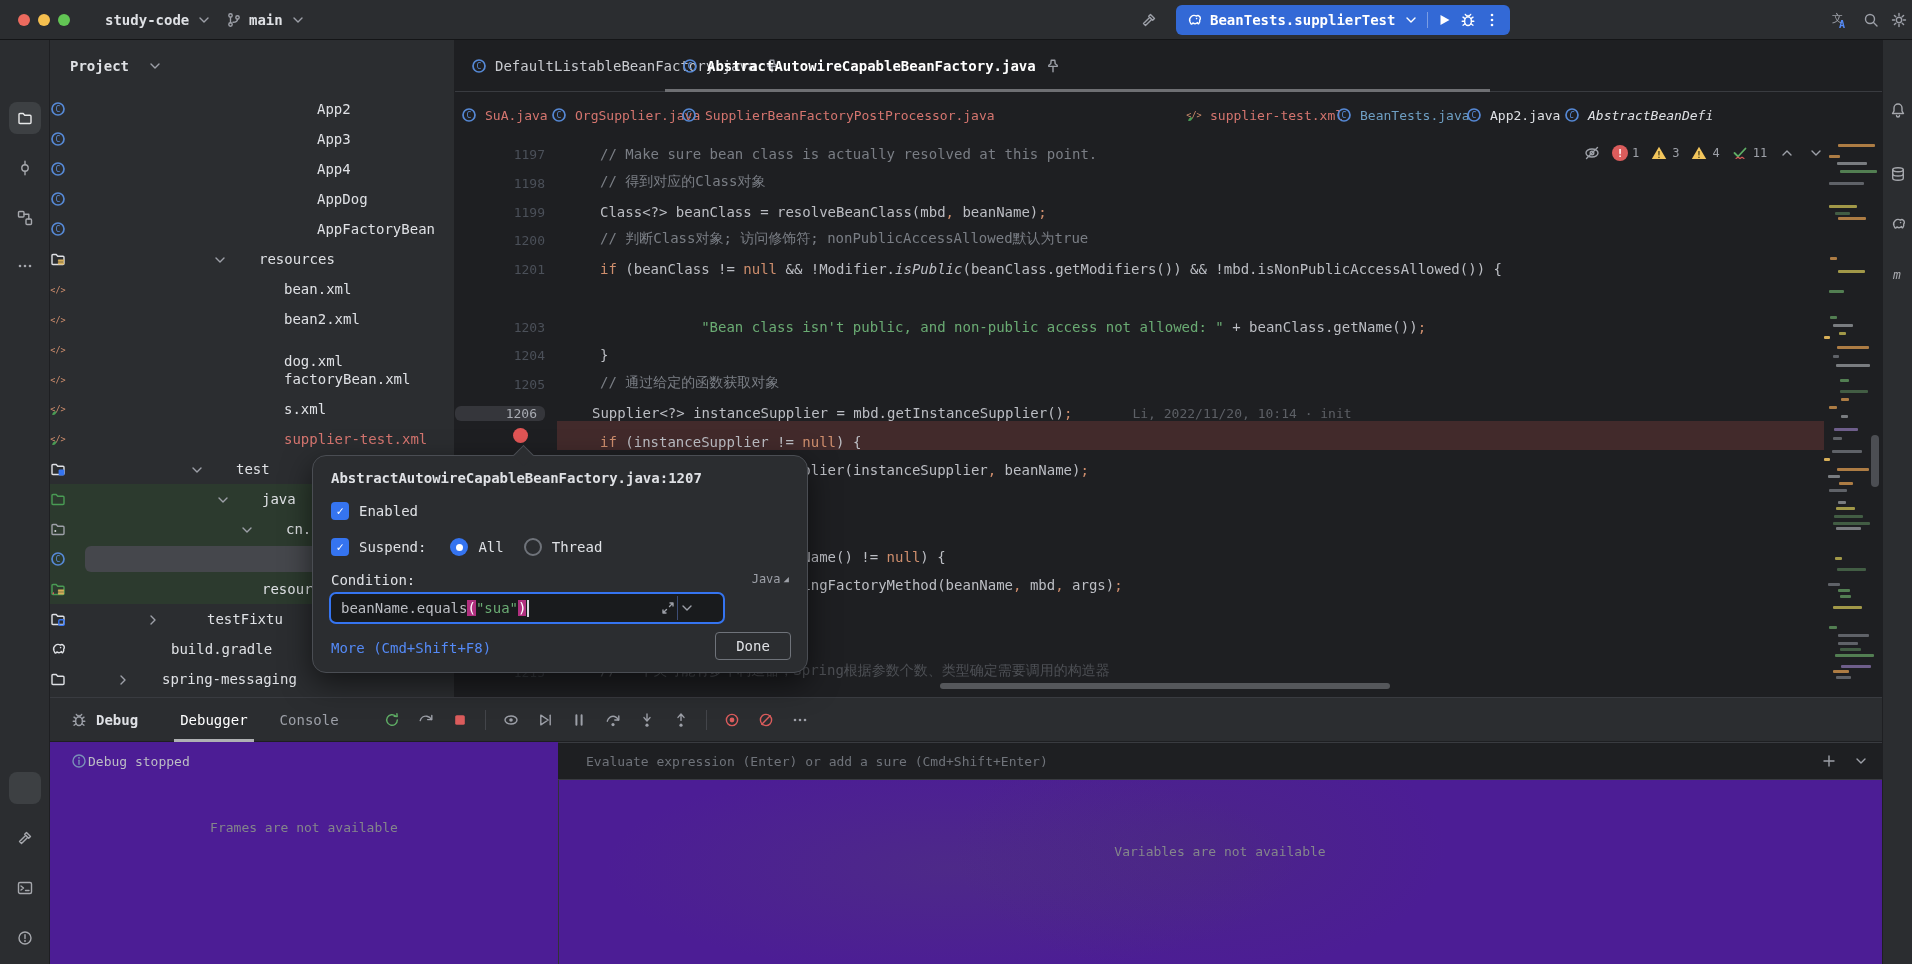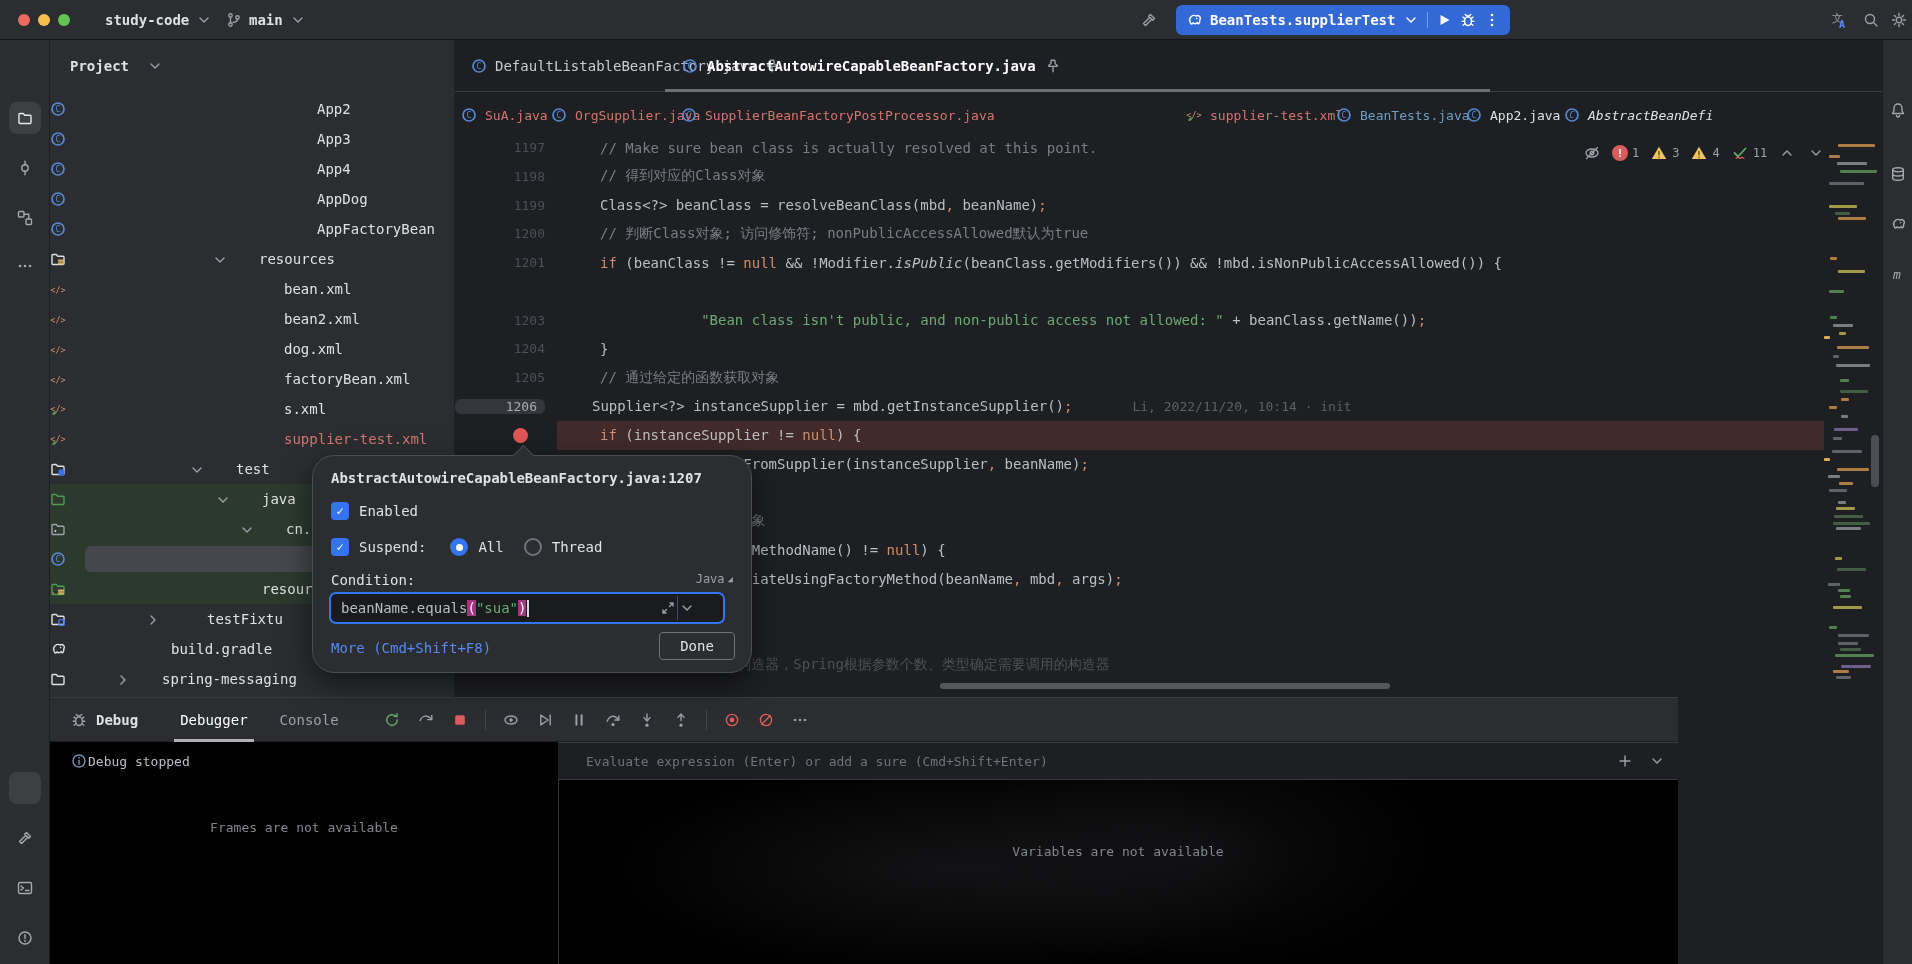--- a/index.html
+++ b/index.html
@@ -36,21 +36,21 @@
 
   
   #editor{left:455px;top:40px;width:1427px;height:657px;background:#1e1f22}
   #tabrow1{position:absolute;left:0;top:0;width:100%;height:52px;border-bottom:1px solid #393b40}
   .etab{position:absolute;top:0;height:52px;display:flex;align-items:center;gap:8px;padding:0 16px;color:#c9cbd0;white-space:nowrap}
   .etab.active{color:#fff;font-weight:bold}
   #tab1-underline{position:absolute;left:210px;top:49px;width:825px;height:3px;background:#6e6f73}
   #tabrow2{position:absolute;left:0;top:52px;width:100%;height:46px}
   .ftab{position:absolute;top:0;height:46px;display:flex;align-items:center;gap:7px;font-size:13px;white-space:nowrap}
   #code{position:absolute;left:0;top:98px;right:58px;bottom:0;overflow:hidden}
-  .cl{position:absolute;left:0;right:0;height:29px;display:flex;align-items:center;white-space:pre}
+  .cl{position:absolute;left:0;right:0;height:29px;display:flex;align-items:flex-end;white-space:pre}
   .cl .ln{width:90px;text-align:right;color:#4b5059;font-size:13px;flex:none}
   .cl code{margin-left:55px;font-family:inherit;font-size:14px}
   .cl.cur .ln{color:#a8abb2;background:#35363b;border-radius:6px;padding:0 8px;margin-right:-8px}
   .cl.bp::before{content:"";position:absolute;left:102px;right:-58px;top:0;bottom:0;background:#422a2b}
   .cl.bp code{position:relative}
   .bp-dot{position:absolute;left:58px;top:7px;width:15px;height:15px;border-radius:50%;background:#e05555}
   .tok-kw{color:#cf8e6d}.tok-pl{color:#bcbec4}.tok-cm{color:#7a7e85}.tok-st{color:#6aab73}
   .tok-it{color:#bcbec4;font-style:italic}
   .blame{margin-left:60px;color:#5d6066;font-size:13px}
   .cl.faint{opacity:.5}
@@ -60,37 +60,37 @@
   #minimap{position:absolute;right:0;top:100px;bottom:12px;width:58px}
   .mk{position:absolute;height:3px;border-radius:1px}
   #hscroll{position:absolute;left:485px;bottom:8px;width:450px;height:6px;background:#5f6165;border-radius:3px;opacity:.85}
   #vscroll{position:absolute;right:3px;top:395px;width:8px;height:52px;background:#4c4e53;border-radius:4px}
 
   
   #right-strip{left:1882px;top:40px;width:30px;height:924px;background:#2b2d30;border-left:1px solid #1e1f22}
   #right-strip .strip-btn{left:-1px}
 
   
-  #debug-panel{left:50px;top:697px;width:1628px;height:267px;background:#000000;border-top:1px solid #393b40;overflow:hidden}
+  #debug-panel{left:50px;top:697px;width:1832px;height:267px;background:#4c1d95;border-top:1px solid #393b40;overflow:hidden}
   #debug-header{position:absolute;left:0;top:0;width:100%;height:44px;background:#2b2d30;border-bottom:1px solid #1e1f22;display:flex;align-items:center}
   #debug-label{display:flex;align-items:center;gap:8px;margin-left:20px;font-weight:bold}
   .dtab{height:44px;display:flex;align-items:center;padding:0 16px;color:#9da0a8;position:relative}
   .dtab.active{color:#fff}
   .dtab.active::after{content:"";position:absolute;left:10px;right:10px;bottom:0;height:3px;background:#afb1b3}
   #debug-toolbar{display:flex;align-items:center;gap:16px;margin-left:28px}
   .tb-sep{width:1px;height:20px;background:#43454a}
   #status-row{position:absolute;left:20px;top:54px;display:flex;align-items:center;color:#bcbec4;font-size:13px}
   #eval-bar{position:absolute;left:508px;top:44px;right:0;height:38px;background:#1e1f22;border-top:1px solid #393b40;border-bottom:1px solid #393b40;display:flex;align-items:center;color:#6f737a;font-size:13px;padding-left:28px}
   #eval-icons{position:absolute;right:12px;display:flex;gap:14px;color:#9da0a8}
   #v-sep{position:absolute;left:508px;top:44px;bottom:0;width:1px;background:#313336}
   .empty-msg{position:absolute;text-align:center;color:#84868b;font-size:13px}
   .art{position:absolute;border-radius:50%;pointer-events:none}
 
   
-  #bp-dialog{left:312px;top:455px;width:440px;height:218px;background:#2b2d30;border:1px solid #4a4d53;border-radius:22px;box-shadow:0 10px 30px rgba(0,0,0,.55);z-index:50}
+  #bp-dialog{left:312px;top:455px;width:496px;height:218px;background:#2b2d30;border:1px solid #4a4d53;border-radius:14px;box-shadow:0 10px 30px rgba(0,0,0,.55);z-index:50}
   #bp-arrow{position:absolute;left:203px;top:-8px;width:15px;height:15px;background:#2b2d30;border-left:1px solid #4a4d53;border-top:1px solid #4a4d53;transform:rotate(45deg)}
   #bp-title{position:absolute;left:18px;top:14px;font-weight:bold;font-size:14px;white-space:nowrap}
   .dlg-row{position:absolute;left:18px;display:flex;align-items:center;gap:10px;font-size:14px}
   .cbox{width:18px;height:18px;background:#3574f0;border-radius:4px;color:#fff;display:flex;align-items:center;justify-content:center;font-size:12px;flex:none}
   .radio{width:18px;height:18px;border-radius:50%;flex:none}
   .radio.on{background:#3574f0;display:flex;align-items:center;justify-content:center}
   .radio.on::after{content:"";width:7px;height:7px;border-radius:50%;background:#fff}
   .radio.off{border:2px solid #6f737a}
   #lang-sel{position:absolute;right:18px;top:116px;color:#9da0a8;font-size:12px;display:flex;align-items:center;gap:3px}
   #cond-input{position:absolute;left:16px;top:136px;width:396px;height:32px;background:#191b1d;border:2px solid #3574f0;border-radius:7px;display:flex;align-items:center;padding-left:10px;font-size:14px}
@@ -303,21 +303,21 @@
       <div class="trow " style="top:264px">
         <span class="ticon"><svg width="16" height="16" viewBox="0 0 16 16">
             <text x="8" y="11.5" font-size="8.5" text-anchor="middle" fill="#cf8e6d">&lt;/&gt;</text>
           </svg></span>
         <span class="tlabel" style="left:234px;">bean2.xml</span>
       </div>
       <div class="trow " style="top:294px">
         <span class="ticon"><svg width="16" height="16" viewBox="0 0 16 16">
             <text x="8" y="11.5" font-size="8.5" text-anchor="middle" fill="#cf8e6d">&lt;/&gt;</text>
           </svg></span>
-        <span class="tlabel" style="left:234px;">dog.xml</span>
+        <span class="tlabel" style="left:234px;margin-top:12px;">dog.xml</span>
       </div>
       <div class="trow " style="top:324px">
         <span class="ticon"><svg width="16" height="16" viewBox="0 0 16 16">
             <text x="8" y="11.5" font-size="8.5" text-anchor="middle" fill="#cf8e6d">&lt;/&gt;</text>
           </svg></span>
         <span class="tlabel" style="left:234px;">factoryBean.xml</span>
       </div>
       <div class="trow " style="top:354px">
         <span class="ticon"><svg width="16" height="16" viewBox="0 0 16 16">
             <text x="8" y="10.5" font-size="8.5" text-anchor="middle" fill="#cf8e6d">&lt;/&gt;</text>

